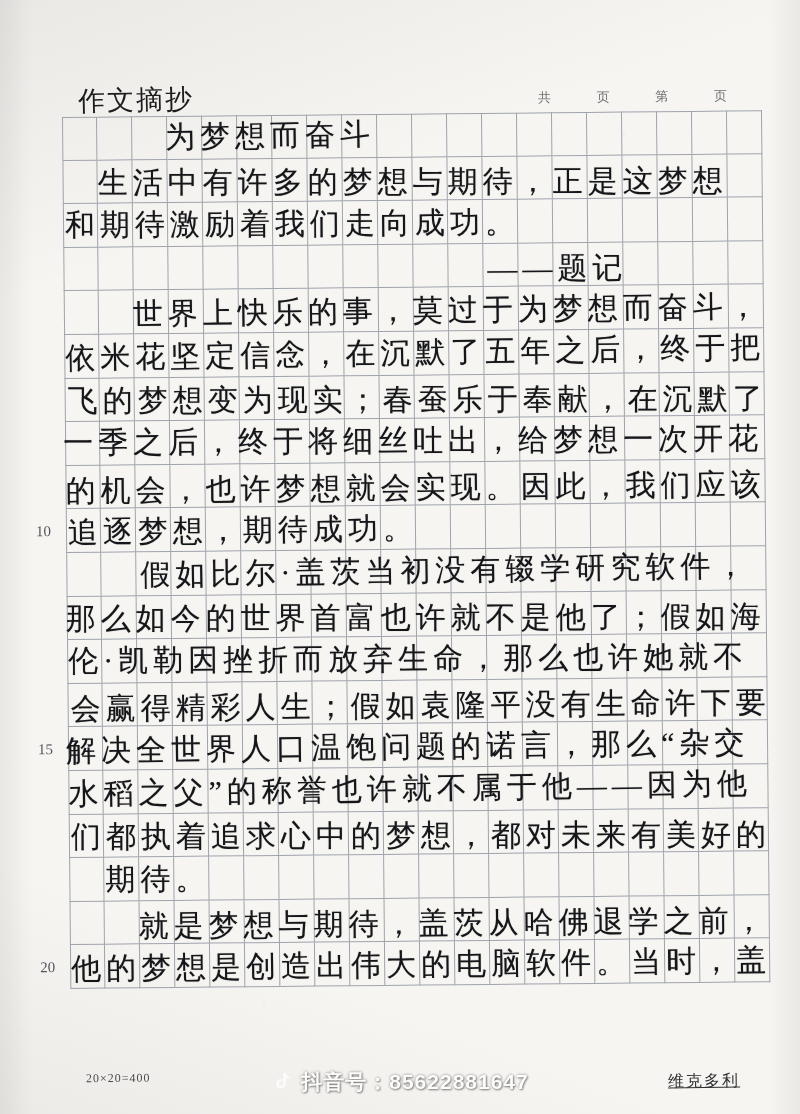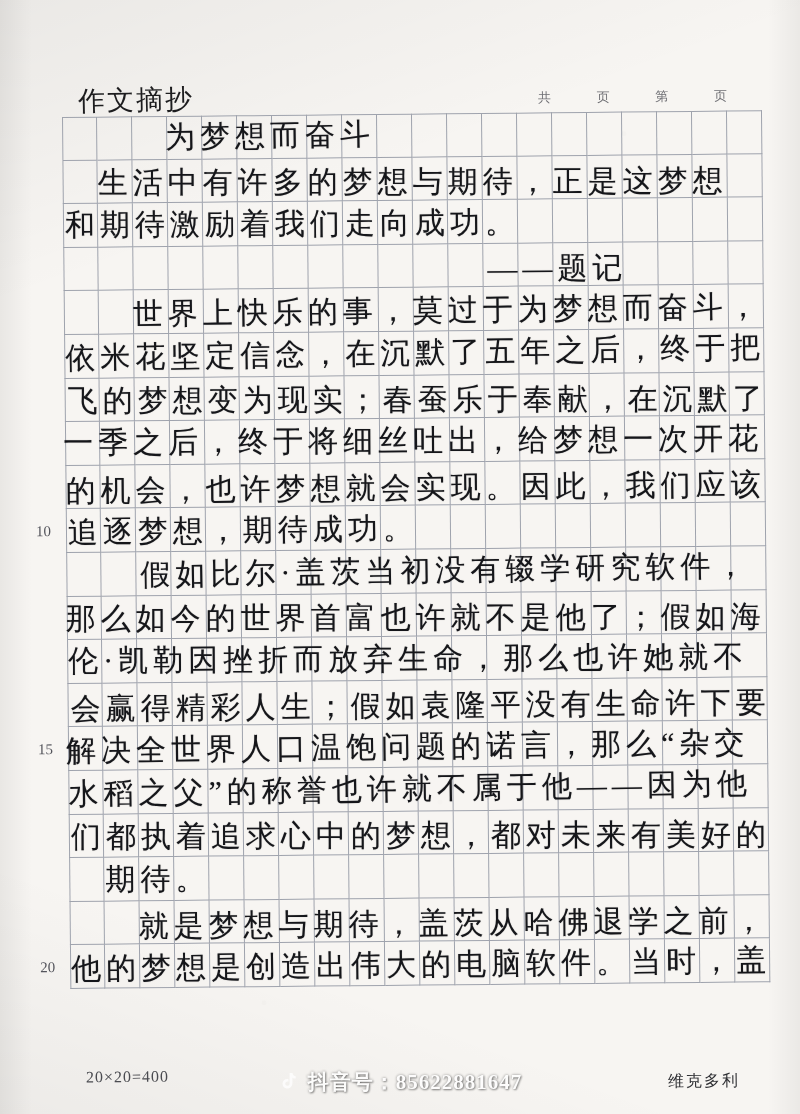--- a/index.html
+++ b/index.html
@@ -115,53 +115,54 @@
     pointer-events: none;
     text-shadow: 0 0 1px rgba(0,0,0,0.35);
   }
 
   
   .grid-spec {
     position: absolute;
     left: 86px;
     bottom: 28px;
     font-family: "Liberation Serif", serif;
-    font-size: 16px;
+    font-size: 12px;
     color: #4a4b50;
     letter-spacing: 1px;
     transform: rotate(-0.6deg);
   }
   .brand-mark {
     position: absolute;
     right: 60px;
     bottom: 22px;
     font-family: "Liberation Serif", serif;
     font-size: 16px;
     color: #2e2f33;
     letter-spacing: 2px;
     transform: rotate(-0.6deg);
+    text-decoration: underline;
   }
   .watermark {
     position: absolute;
     left: 50%;
     bottom: 18px;
     transform: translateX(-50%);
     display: flex;
     align-items: center;
     gap: 8px;
     opacity: .82;
   }
   .wm-icon {
     width: 22px;
     height: 22px;
     display: inline-block;
     position: relative;
   }
   .wm-text {
-    font-family: Liberation Serif, serif;
+    font-family: Liberation Sans, sans-serif;
     font-size: 21px;
     color: #ffffff;
     letter-spacing: 1px;
     text-shadow:
       0 0 3px rgba(0,0,0,0.55),
       1px 1px 2px rgba(0,0,0,0.45);
     font-weight: 600;
   }
 </style>
 </head>

